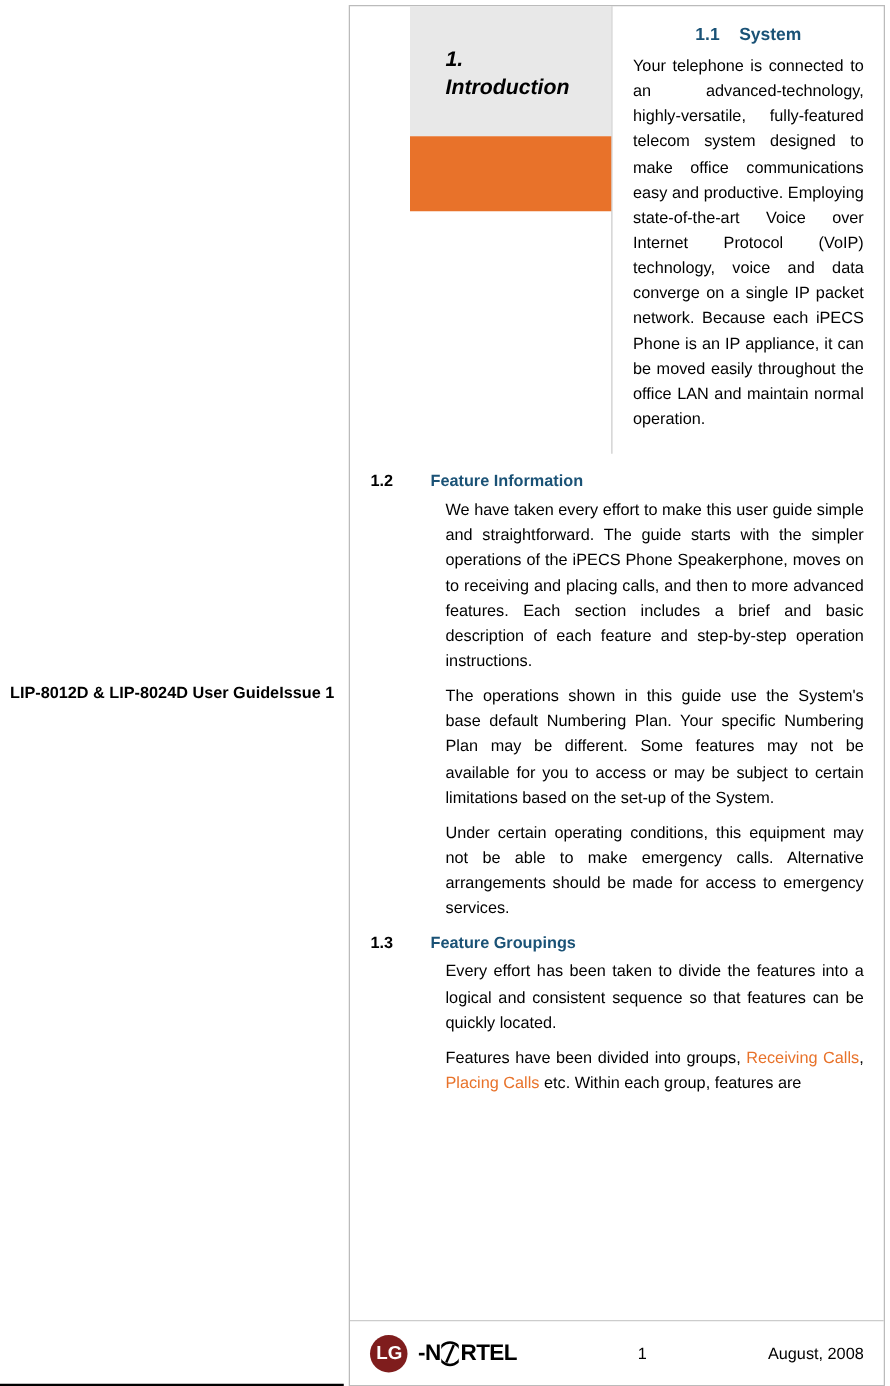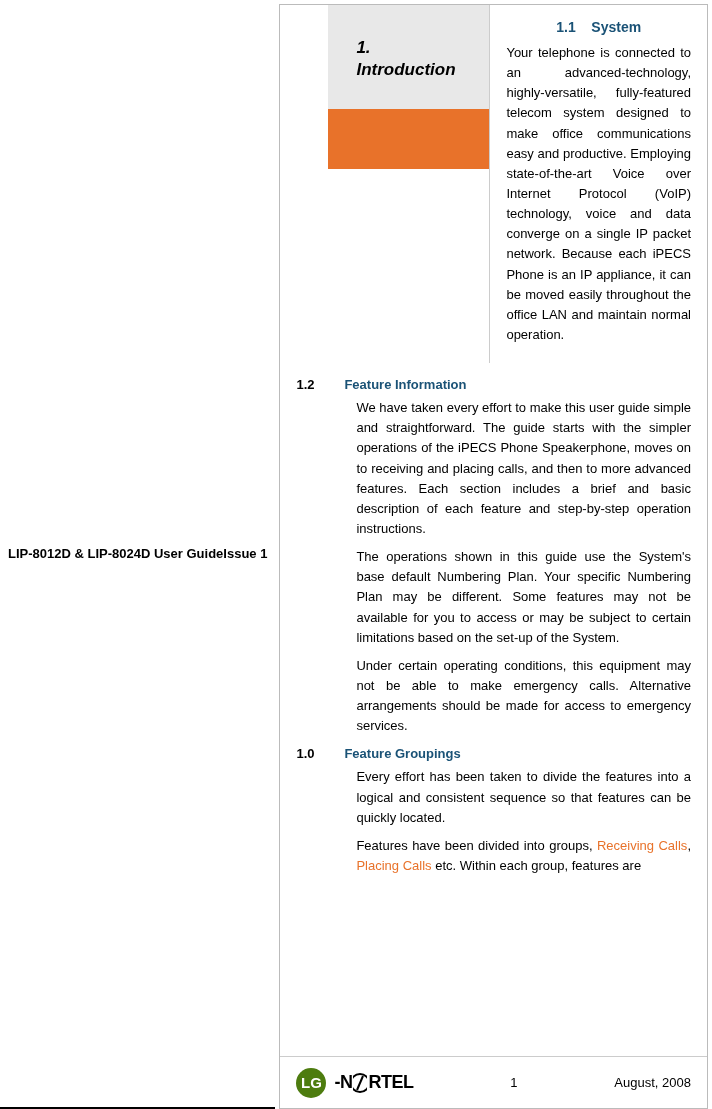--- a/index.html
+++ b/index.html
@@ -141,21 +141,21 @@
       height: 52px;
     }
 
     .footer-logo {
       display: flex;
       align-items: center;
       gap: 4px;
     }
 
     .logo-lg {
-      background: #4d7c0f;
+      background: #7f1d1d;
       color: #fff;
       font-weight: bold;
       font-size: 15px;
       border-radius: 50%;
       width: 30px;
       height: 30px;
       display: flex;
       align-items: center;
       justify-content: center;
       margin-right: 4px;
@@ -241,21 +241,21 @@
 
       <div class="section-number-heading">
         <span class="section-num">1.2</span>
         <span class="section-title-text">Feature Information</span>
       </div>
       <p class="body-text-indented">We have taken every effort to make this user guide simple and straightforward.  The guide starts with the simpler operations of the iPECS Phone Speakerphone, moves on to receiving and placing calls, and then to more advanced features.  Each section includes a brief and basic description of each feature and step-by-step operation instructions.</p>
       <p class="body-text-indented">The operations shown in this guide use the System's base default Numbering Plan.  Your specific Numbering Plan may be different.   Some features may not be available for you to access or may be subject to certain limitations based on the set-up of the System.</p>
       <p class="body-text-indented">Under certain operating conditions, this equipment may not be able to make emergency calls.  Alternative arrangements should be made for access to emergency services.</p>
 
       <div class="section-number-heading">
-        <span class="section-num">1.0</span>
+        <span class="section-num">1.3</span>
         <span class="section-title-text">Feature Groupings</span>
       </div>
       <p class="body-text-indented">Every effort has been taken to divide the features into a logical and consistent sequence so that features can be quickly located.</p>
       <p class="body-text-indented">
         <span>Features have been divided into groups, </span><a class="link-text">Receiving Calls</a><span>, </span><a class="link-text">Placing Calls</a><span> etc.  Within each group, features are</span>
       </p>
 
     </div>
 
     <div style="flex:1;"></div>

